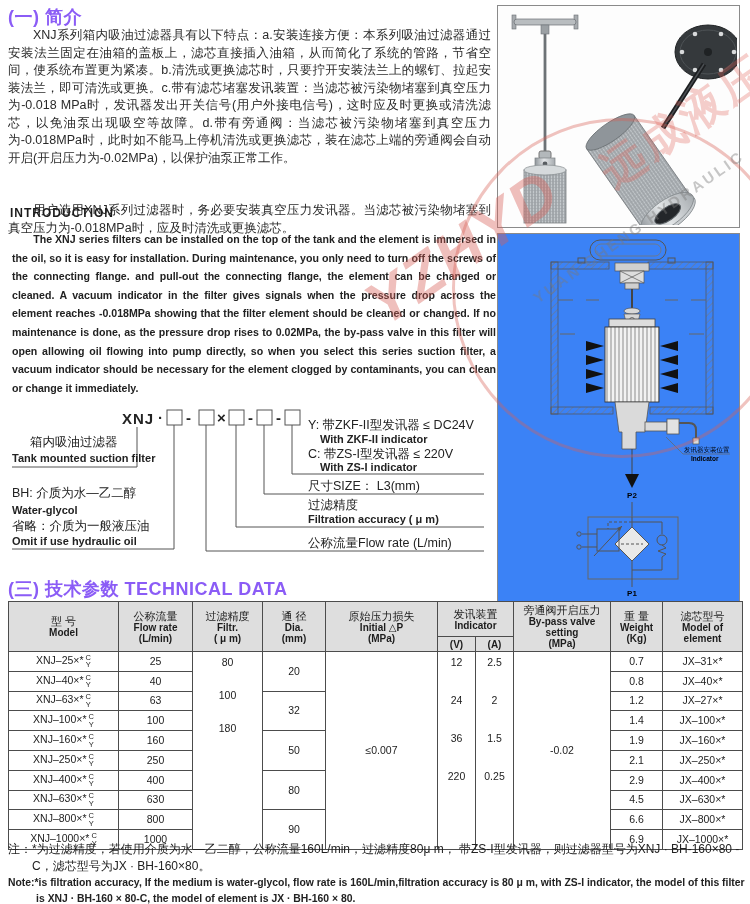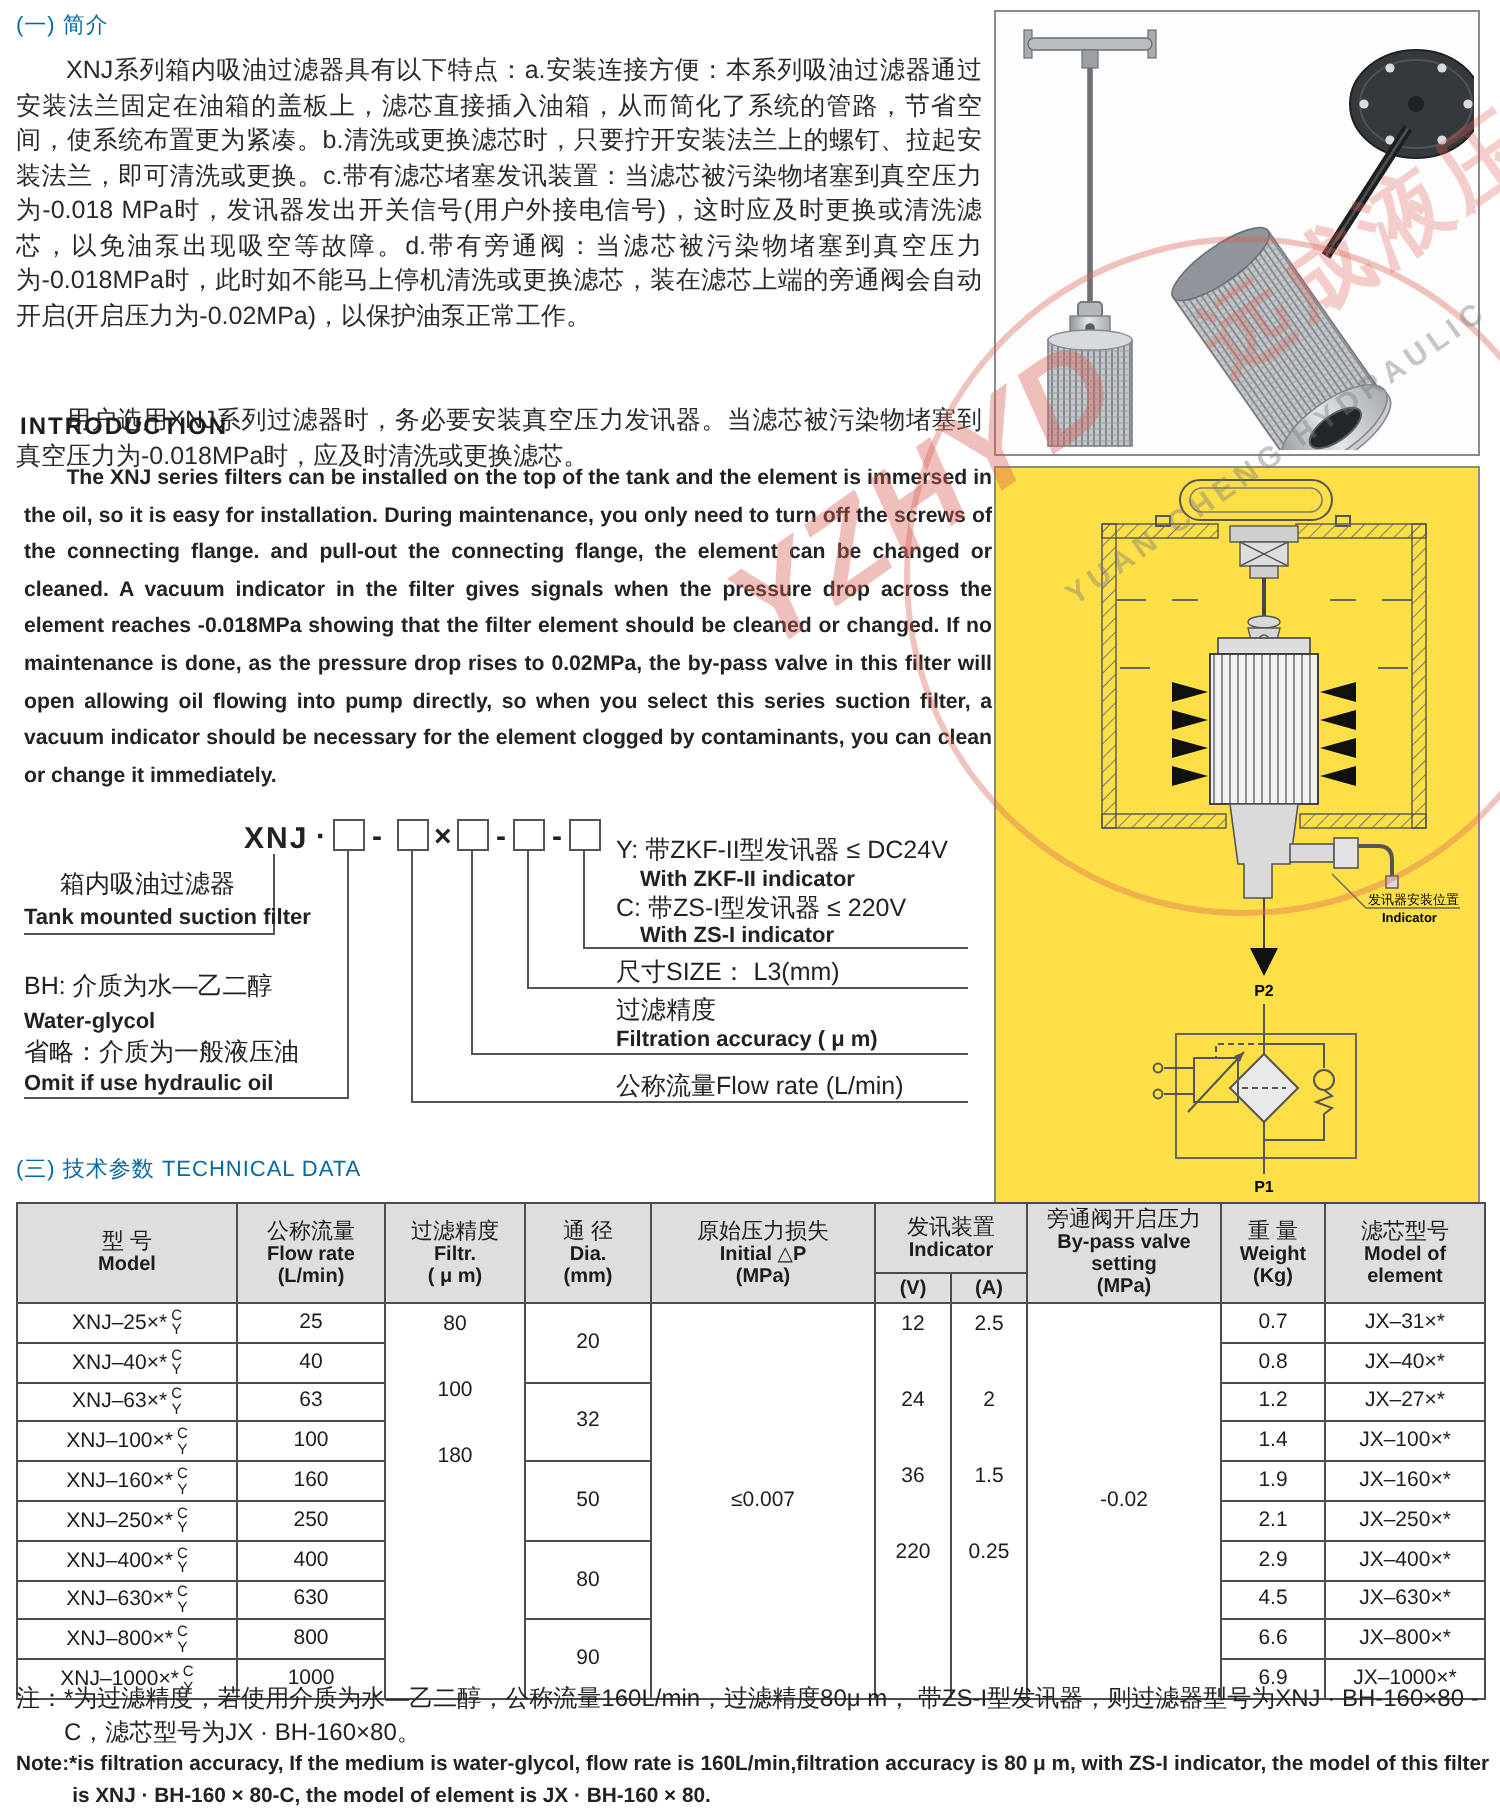--- a/index.html
+++ b/index.html
@@ -1,38 +1,38 @@
 <!DOCTYPE html>
 <html><head>
 <meta charset="utf-8">
 <style>
   html,body{margin:0;padding:0;background:#888;}
   .page{position:relative;width:750px;height:904px;background:#ffffff;overflow:hidden;
         font-family:"Liberation Sans","DejaVu Sans",sans-serif;color:#1c1c1c;}
   
-  .sec-title{position:absolute;font-size:11px;font-weight:400;color:#0369a1;letter-spacing:.5px;white-space:nowrap;}
+  .sec-title{position:absolute;font-size:18px;font-weight:700;color:#8b5cf6;letter-spacing:.5px;white-space:nowrap;}
   #t1{left:8px;top:5px;}
   #t2{left:8px;top:384px;}
   #t3{left:8px;top:577px;}
   .zh-para{position:absolute;left:8px;width:483px;font-size:12.5px;line-height:17.5px;
            text-align:justify;text-indent:2em;color:#2a2a2a;margin:0;}
   #zh1{top:27px;}
   #zh2{top:202px;}
   #intro-h{position:absolute;left:10px;top:206px;font-size:12px;font-weight:700;letter-spacing:1px;}
   .en-para{position:absolute;left:8px;top:226px;width:484px;margin:4px;
            font-weight:700;font-size:10.6px;line-height:18.6px;text-align:justify;text-indent:2em;color:#222;}
   
   #mc-svg{position:absolute;left:8px;top:402px;}
   #mc-svg text{fill:#222;}
   .mc-zh{font-size:12.5px;}
   .mc-en{font-size:11px;font-weight:700;}
   .mc-code{font-size:15px;font-weight:700;letter-spacing:1px;}
   
   .photo-box{position:absolute;left:497px;top:5px;width:241px;height:221px;background:#fdfdfd;border:1px solid #8a8a8a;}
-  .diagram-box{position:absolute;left:497px;top:233px;width:241px;height:367px;background:#fde047;border:1px solid #8a8a8a;}
+  .diagram-box{position:absolute;left:497px;top:233px;width:241px;height:367px;background:#3b82f6;border:1px solid #8a8a8a;}
   
   .tech-table{position:absolute;left:8px;top:601px;width:734px;border-collapse:collapse;table-layout:fixed;}
   .tech-table th,.tech-table td{border:1px solid #4c4c4c;text-align:center;vertical-align:middle;padding:0;}
   .tech-table thead th{background:#dedede;font-weight:400;}
   .h-zh{font-size:11px;line-height:12px;}
   .h-en{font-size:10px;line-height:11px;font-weight:700;}
   .h-un{font-size:10px;line-height:11px;font-weight:700;}
   .tech-table thead tr:first-child th{height:34px;}
   .tech-table thead tr:last-child th{height:14px;font-size:10px;font-weight:700;}
   .tech-table tbody td{height:18.8px;font-size:10.5px;line-height:11px;}

